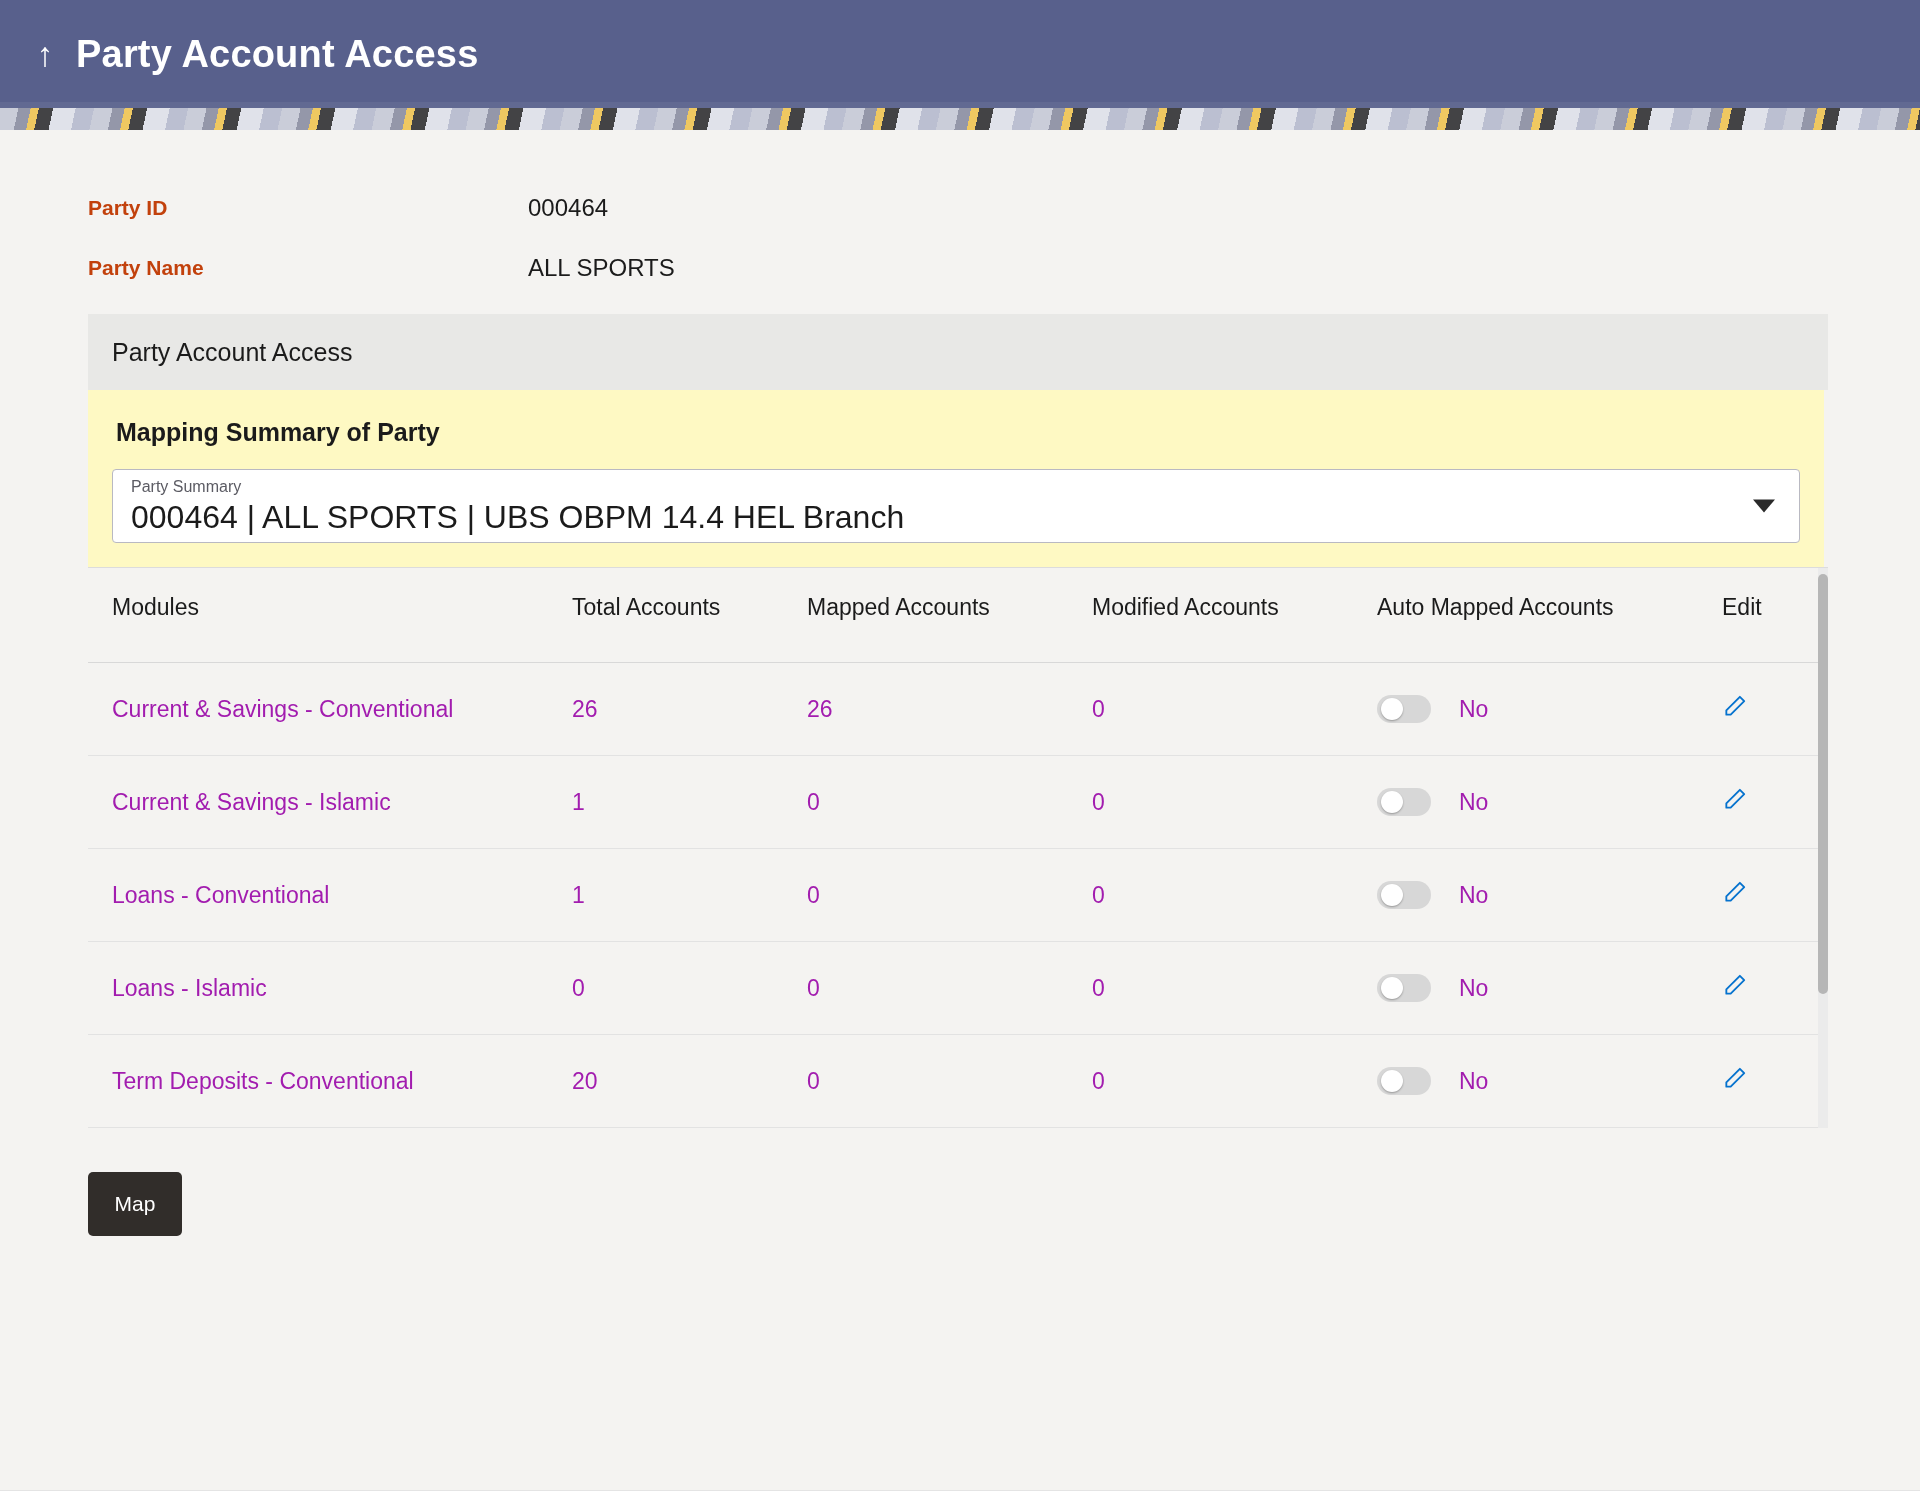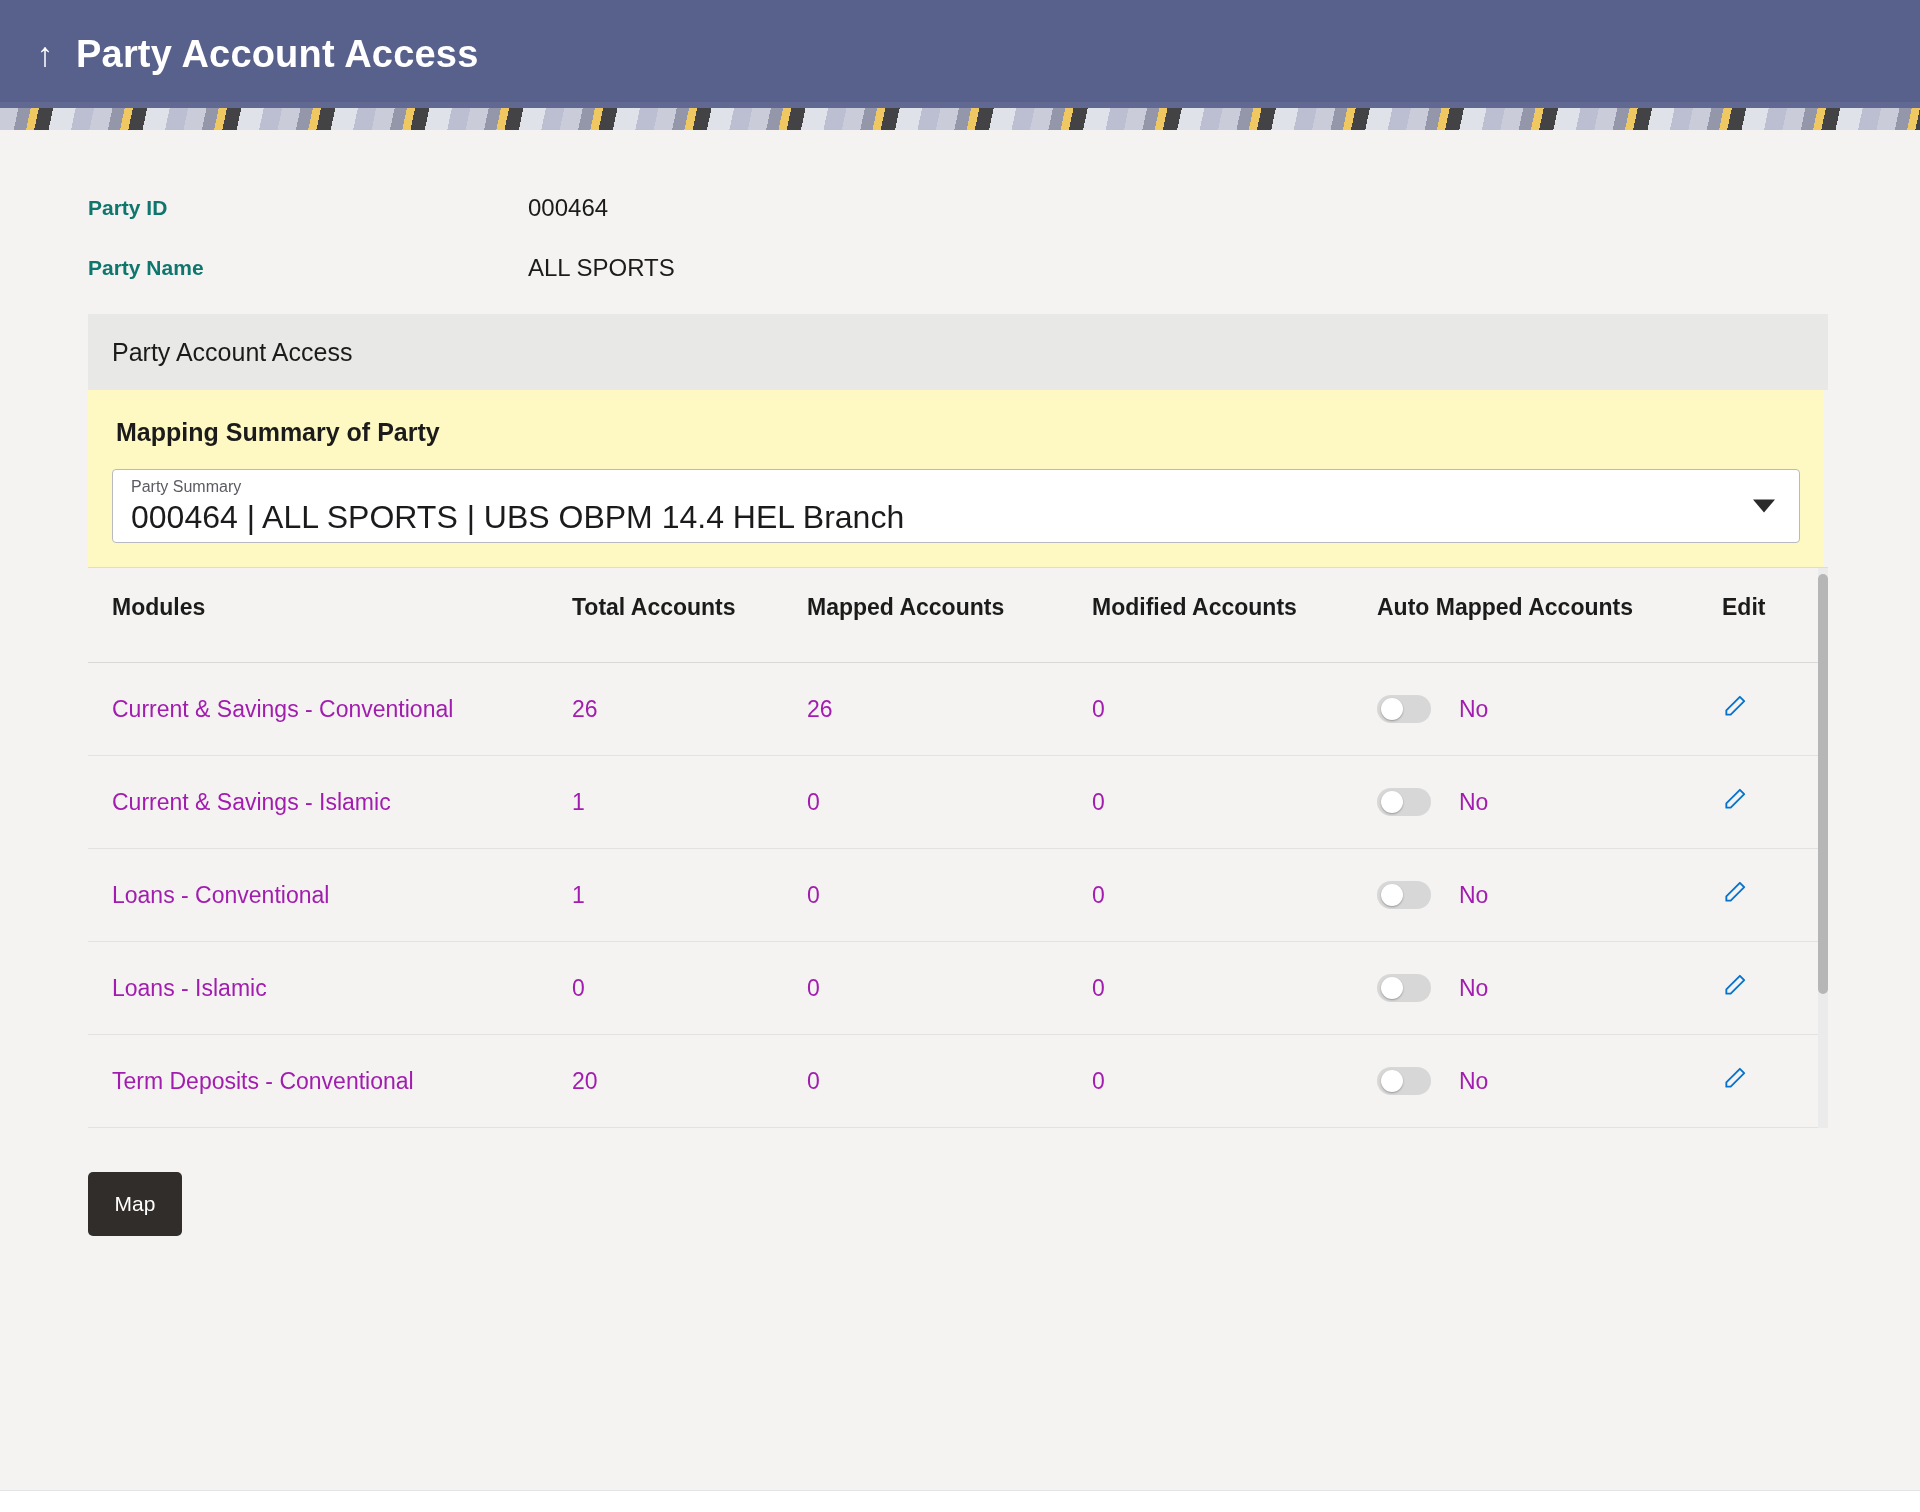--- a/index.html
+++ b/index.html
@@ -62,21 +62,21 @@
     height: calc(1512px - 108px - 22px);
     position: relative;
   }
 
   .field-block { padding: 64px 0 0 88px; }
   .field-row { display: flex; align-items: center; margin-bottom: 32px; }
   .field-label {
     width: 440px;
     font-size: 21px;
     font-weight: bold;
-    color: #0f766e;
+    color: #c2410c;
   }
   .field-value { font-size: 24px; color: #1b1b1b; }
 
   
   .card {
     margin: 28px 0 0 88px;
     width: 1740px;
   }
   .card-head {
     background: #e8e8e6;
@@ -135,21 +135,21 @@
     position: relative;
   }
   table.grid {
     border-collapse: collapse;
     width: 1736px;
     table-layout: fixed;
   }
   table.grid th {
     text-align: left;
     font-size: 23px;
-    font-weight: bold;
+    font-weight: normal;
     padding: 26px 0 41px 24px;
     border-bottom: 1px solid #d8d8d8;
     color: #1b1b1b;
     background: #f4f3f1;
   }
   table.grid td {
     font-size: 23px;
     padding: 30px 0 30px 24px;
     border-bottom: 1px solid #e2e2e2;
     color: #a21caf;

